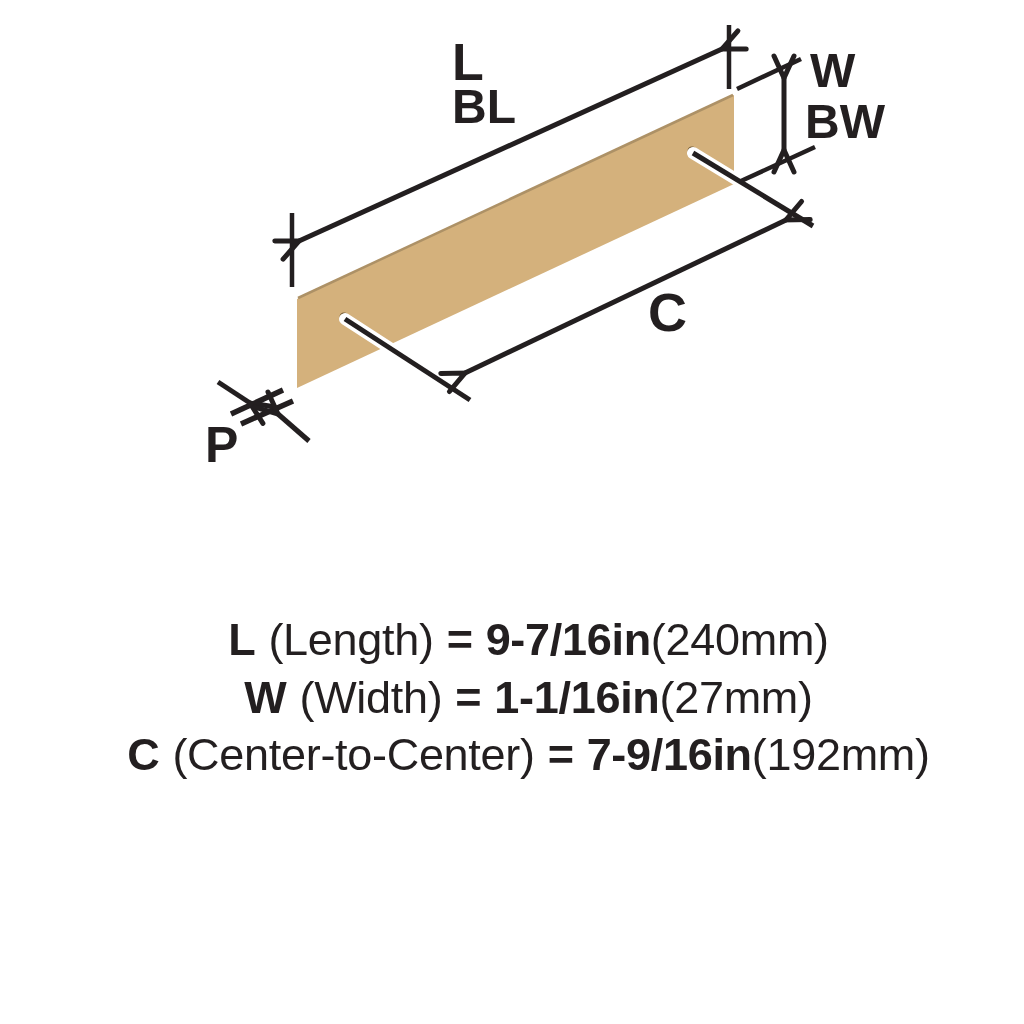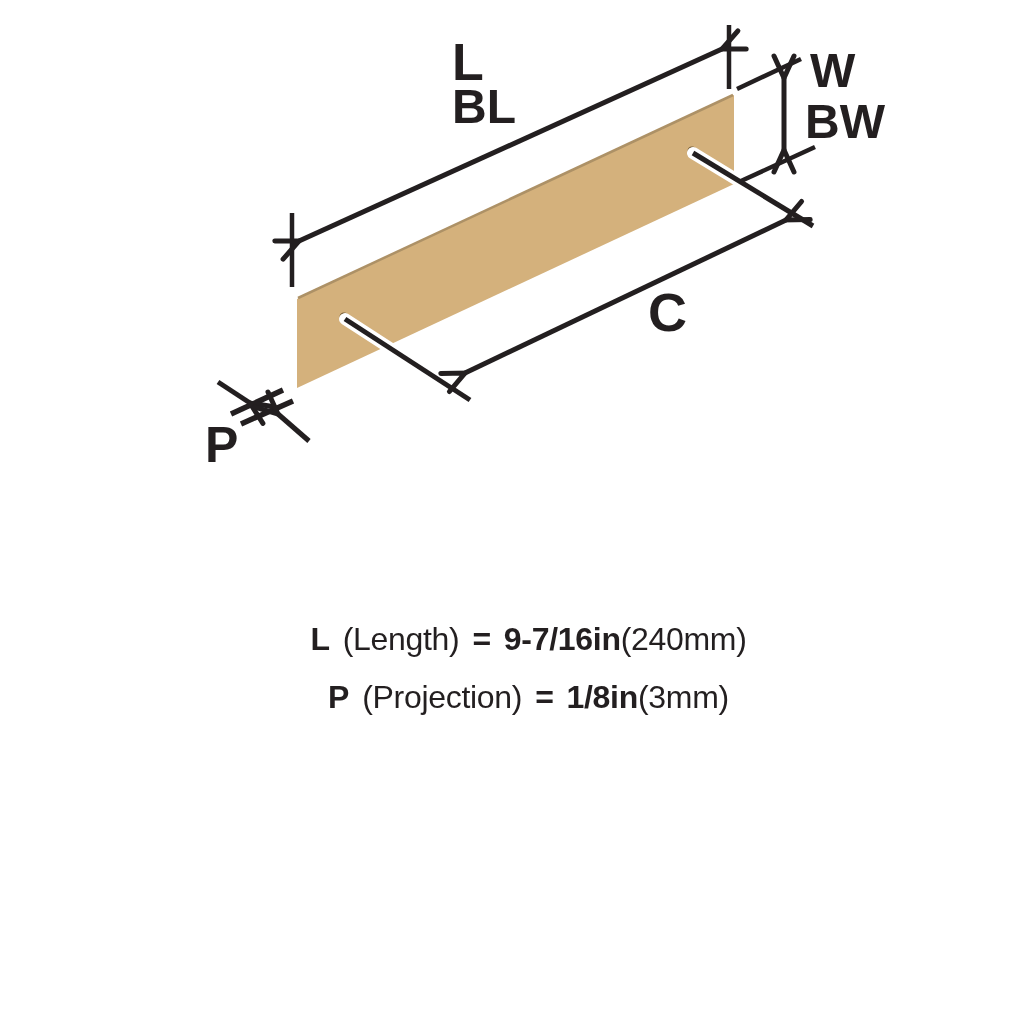--- a/index.html
+++ b/index.html
@@ -27,21 +27,21 @@
     font-weight: 700;
   }
   .specs {
     position: absolute;
     top: 611px;
     left: 0;
     width: 1024px;
     text-align: center;
   }
   .spec-line {
-    font-size: 32px;
+    font-size: 45px;
     line-height: 57.5px;
     white-space: nowrap;
     letter-spacing: -0.3px;
     margin-left: 33px;
   }
   .spec-line .b { font-weight: 700; }
   .spec-line .r { font-weight: 400; }
   .spec-line .gap { margin-right: 13px; }
 </style>
 </head>
@@ -106,22 +106,25 @@
       <text x="205" y="462" font-size="50" fill="#231f20">P</text>
     </g>
   </svg>
 
   <div class="specs">
 
     <div class="spec-line">
       <span class="b gap">L</span><span class="r gap">(Length)</span><span class="b gap">=</span><span class="b">9-7/16in</span><span class="r">(240mm)</span>
     </div>
 
+    <div class="spec-line">
+      <span class="b gap">W</span><span class="r gap">(Width)</span><span class="b gap">=</span><span class="b">1-1/16in</span><span class="r">(27mm)</span>
+    </div>
+
 
     <div class="spec-line">
-      <span class="b gap">P</span><span class="r gap">(Projection)</span><span class="b gap">=</span><span class="b">1/8in</span><span class="r">(3mm)</span>
+      <span class="b gap">C</span><span class="r gap">(Center-to-Center)</span><span class="b gap">=</span><span class="b">7-9/16in</span><span class="r">(192mm)</span>
     </div>
-
 
 
 
   </div>
 </div>
 
 </body></html>

